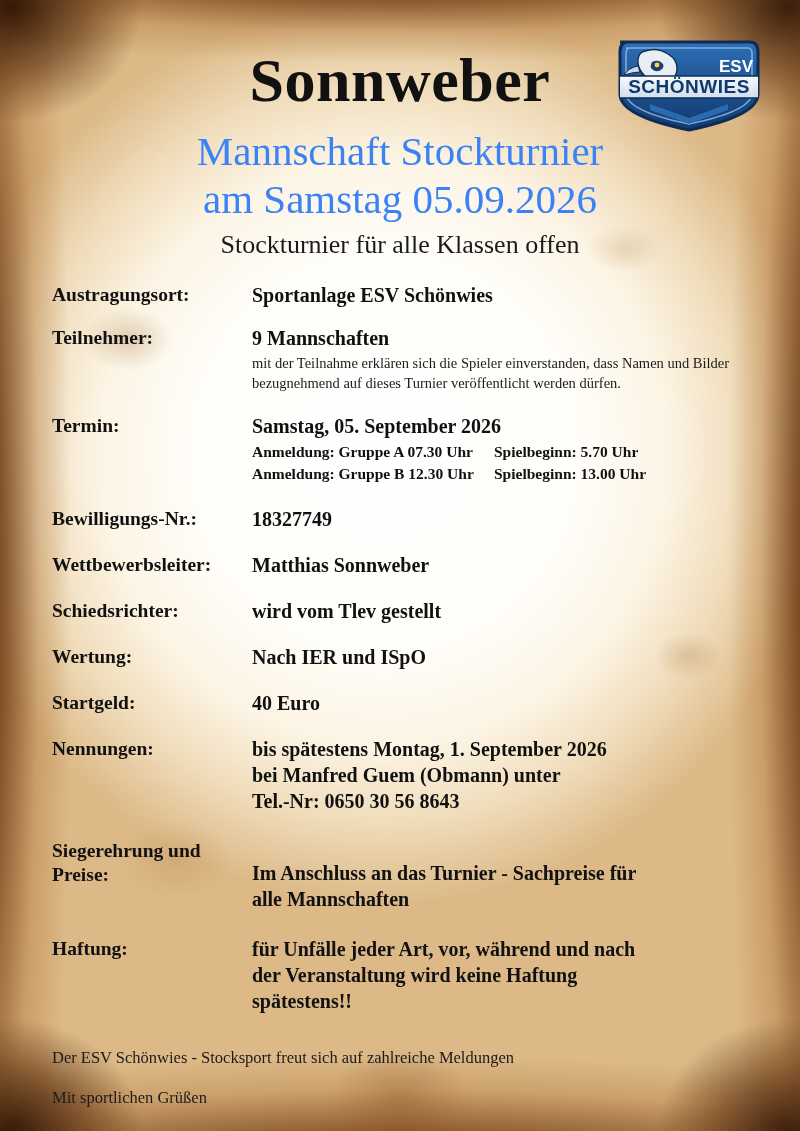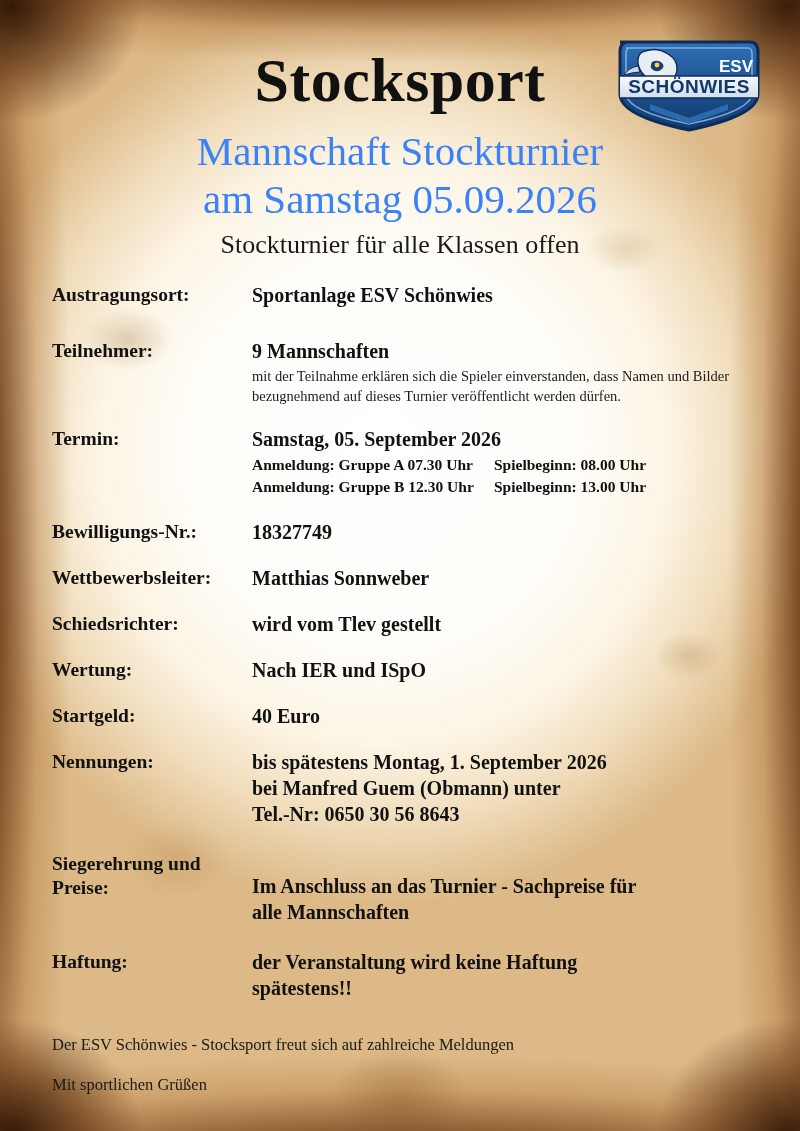--- a/index.html
+++ b/index.html
@@ -115,21 +115,21 @@
   }
 
   
   .rows {
     margin-top: 22px;
     padding: 0 52px 0 52px;
   }
   .row {
     display: flex;
     align-items: flex-start;
-    margin-bottom: 30px;
+    margin-bottom: 17px;
   }
   .row-label {
     width: 200px;
     flex: 0 0 200px;
     font-size: 19.5px;
     font-weight: bold;
     color: #111;
     line-height: 1.22;
     padding-top: 1px;
   }
@@ -212,21 +212,21 @@
         <path d="M30 62 H168" stroke="#0c2c55" stroke-width="1.4"></path>
 
         <text x="146" y="36" text-anchor="middle" font-family="Liberation Sans, sans-serif" font-size="17" font-weight="bold" fill="#ffffff">ESV</text>
 
         <text x="99" y="57" text-anchor="middle" font-family="Liberation Sans, sans-serif" font-size="19" font-weight="bold" fill="#12396c" letter-spacing="0.5">SCHÖNWIES</text>
 
         <path d="M60 68 L99 82 L138 68 L138 74 L99 88 L60 74 Z" fill="#2f6fb5" opacity="0.9"></path>
       </svg>
     </div>
 
-    <h1 class="title-main">Stocksport</h1>
+    <h1 class="title-main">Sonnweber</h1>
     <div class="title-sub">
       <div>Mannschaft Stockturnier</div>
       <div>am Samstag 05.09.2026</div>
     </div>
     <div class="title-sub2">Stockturnier für alle Klassen offen</div>
 
     <div class="rows">
 
       <div class="row">
         <div class="row-label">Austragungsort:</div>
@@ -241,21 +241,21 @@
         </div>
       </div>
 
       <div class="row gap-md">
         <div class="row-label">Termin:</div>
         <div class="row-value">
           <span>Samstag, 05. September 2026</span>
           <div class="sched">
             <div class="sched-row">
               <span class="sched-a">Anmeldung: Gruppe A 07.30 Uhr</span>
-              <span>Spielbeginn: 08.00 Uhr</span>
+              <span>Spielbeginn: 5.70 Uhr</span>
             </div>
             <div class="sched-row">
               <span class="sched-a">Anmeldung: Gruppe B 12.30 Uhr</span>
               <span>Spielbeginn: 13.00 Uhr</span>
             </div>
           </div>
         </div>
       </div>
 
       <div class="row gap-md">
@@ -299,20 +299,21 @@
         </div>
         <div class="row-value" style="padding-top:22px;">
           <span class="vline">Im Anschluss an das Turnier - Sachpreise für</span>
           <span class="vline">alle Mannschaften</span>
         </div>
       </div>
 
       <div class="row gap-lg">
         <div class="row-label">Haftung:</div>
         <div class="row-value">
+          <span class="vline">für Unfälle jeder Art, vor, während und nach</span>
           <span class="vline">der Veranstaltung wird keine Haftung</span>
           <span class="vline">spätestens!!</span>
         </div>
       </div>
 
     </div>
 
     <div class="footer">
       <div>Der ESV Schönwies - Stocksport freut sich auf zahlreiche Meldungen</div>
       <div class="footer-block2">

